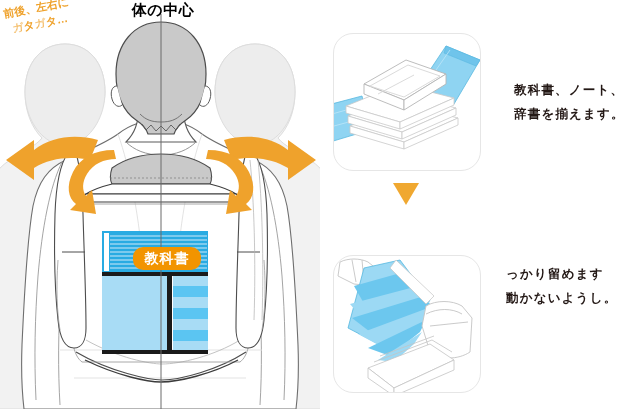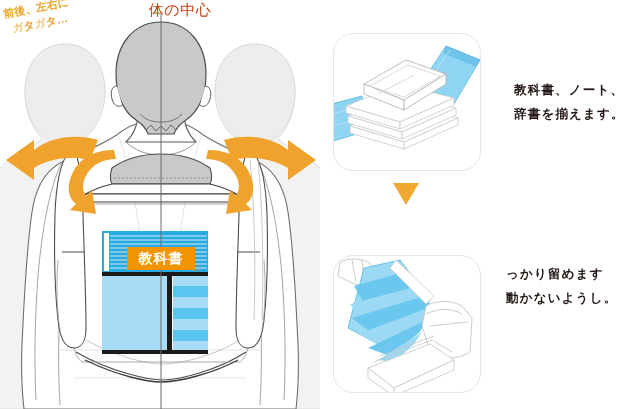--- a/index.html
+++ b/index.html
@@ -10,50 +10,51 @@
     overflow:hidden;
     position:relative;
   }
   #root{position:absolute;left:0;top:0;width:622px;height:409px;}
 
   
   .left-illo{position:absolute;left:0;top:0;width:320px;height:409px;}
   .left-illo svg{display:block;}
 
   .page-title{
-    position:absolute;left:120px;top:1px;width:120px;
+    position:absolute;left:103px;top:1px;width:120px;
     text-align:center;
-    font-size:15px;font-weight:normal;color:#c2410c;
+    font-size:15px;font-weight:bold;color:#000000;
     letter-spacing:0.5px;
     line-height:18px;
     white-space:nowrap;
   }
 
   .wobble-note{
     position:absolute;left:2px;top:6px;
     width:100px;
     color:#EFA22C;
     font-size:11px;line-height:16px;
     font-weight:bold;
     transform:rotate(-11deg);
     transform-origin:0 0;
     white-space:nowrap;
   }
   .wobble-note span{display:block;}
   .wobble-note .l2{margin-left:6px;}
 
   .book-label{
     position:absolute;
-    left:127px;top:247px;width:68px;height:23px;
+    left:133px;top:247px;width:68px;height:23px;
     background:#F29400;
     color:#ffffff;
     font-size:14px;font-weight:bold;
     letter-spacing:1px;
     display:flex;align-items:center;justify-content:center;
     z-index:6;
+    border-radius:10px;
   }
 
   
   .right-col{position:absolute;left:320px;top:0;width:302px;height:409px;}
 
   .panel{
     position:absolute;
     width:146px;height:136px;
     border:1.5px solid #e6e6e6;
     border-radius:20px;

